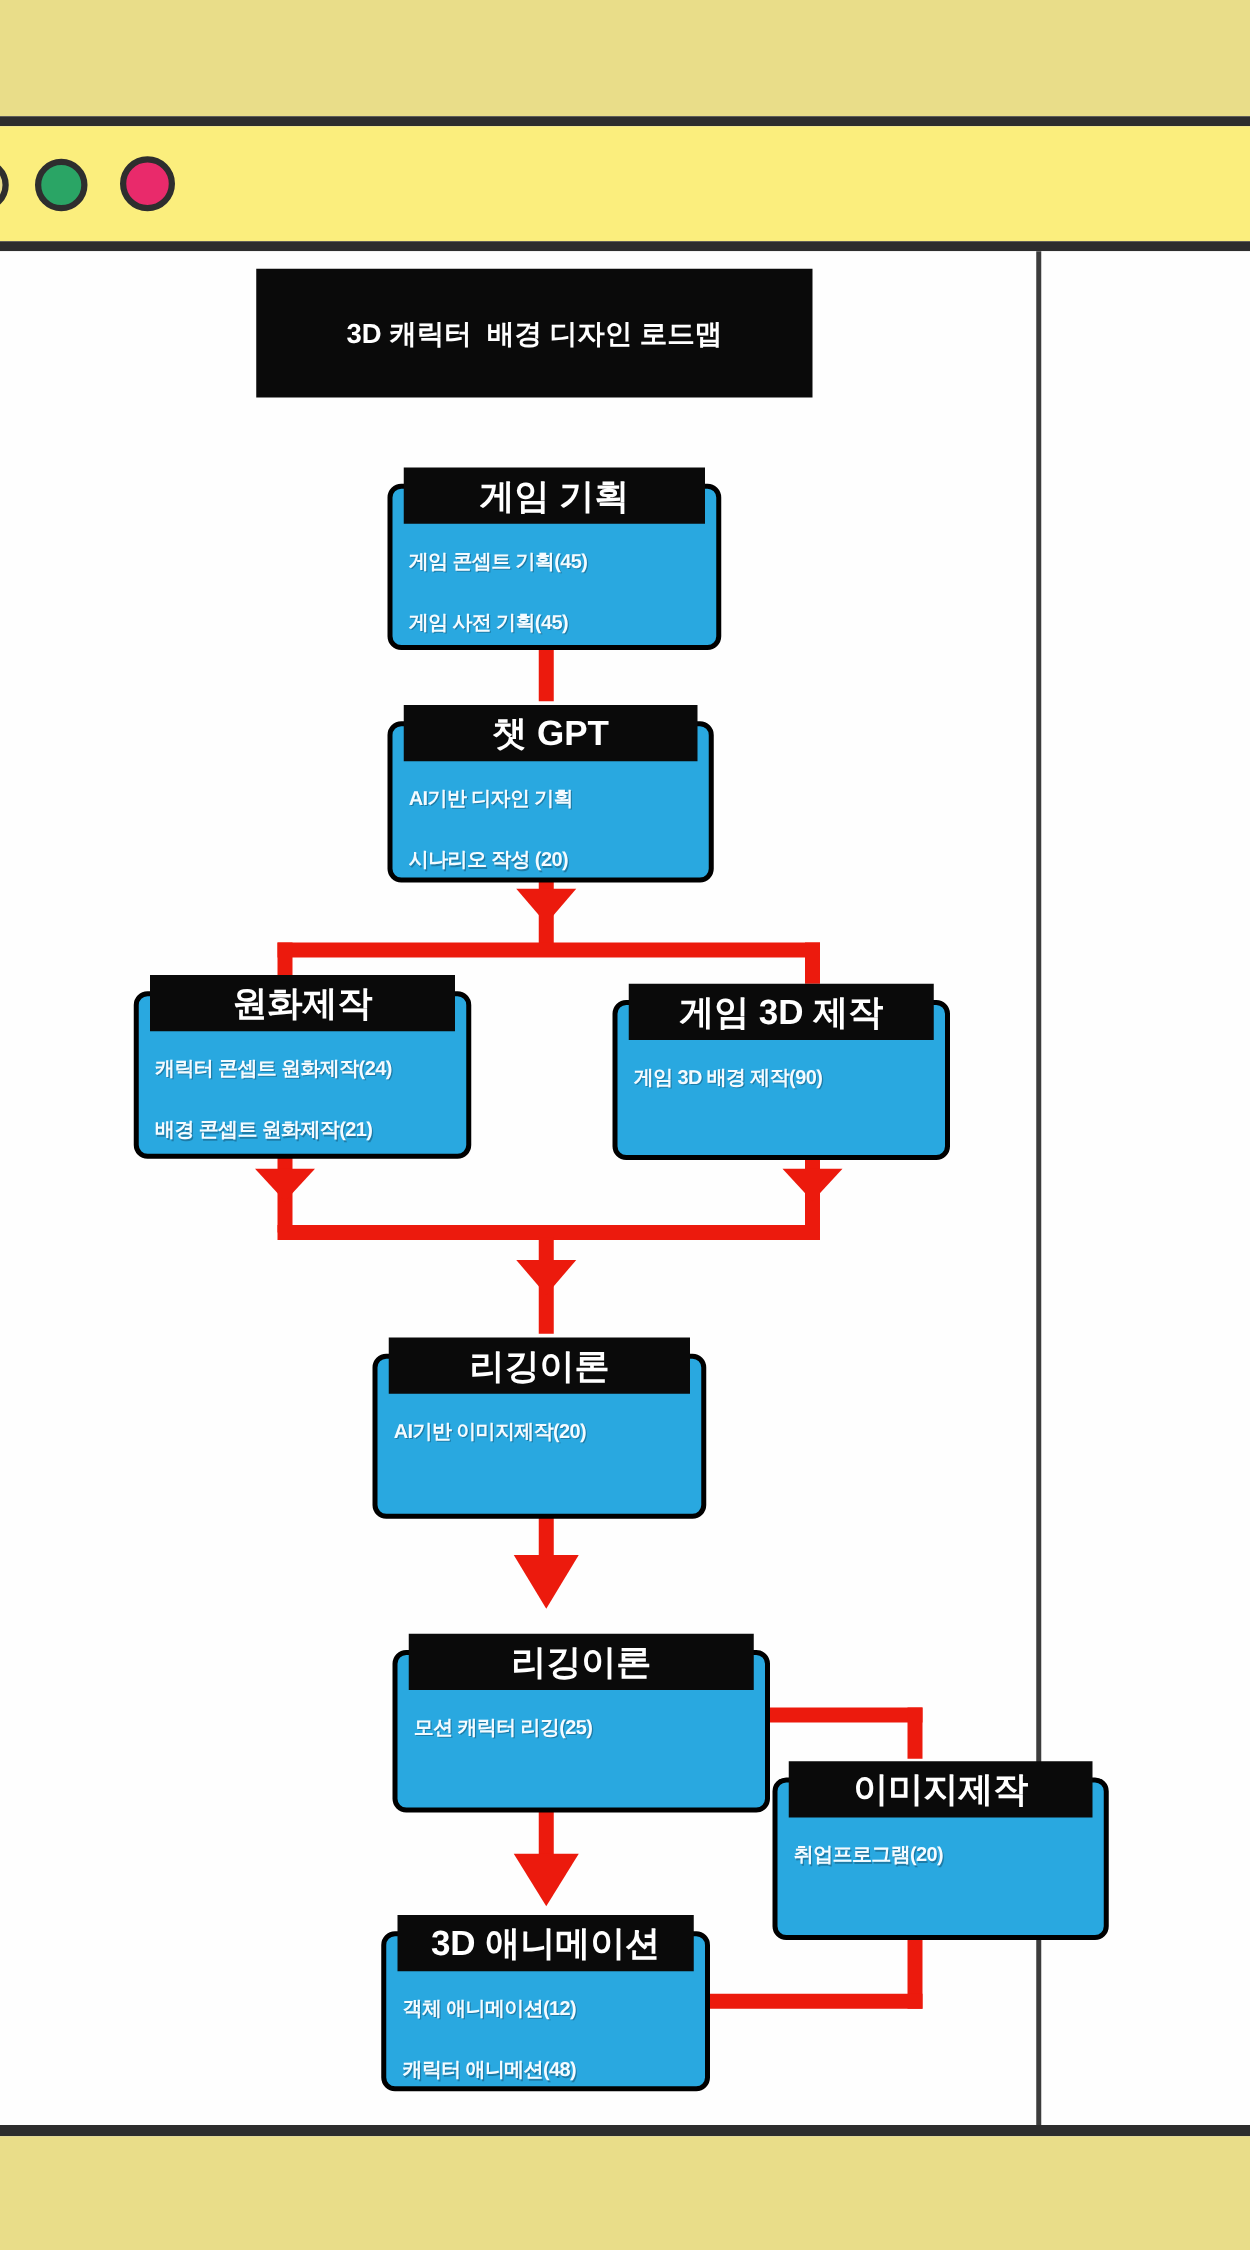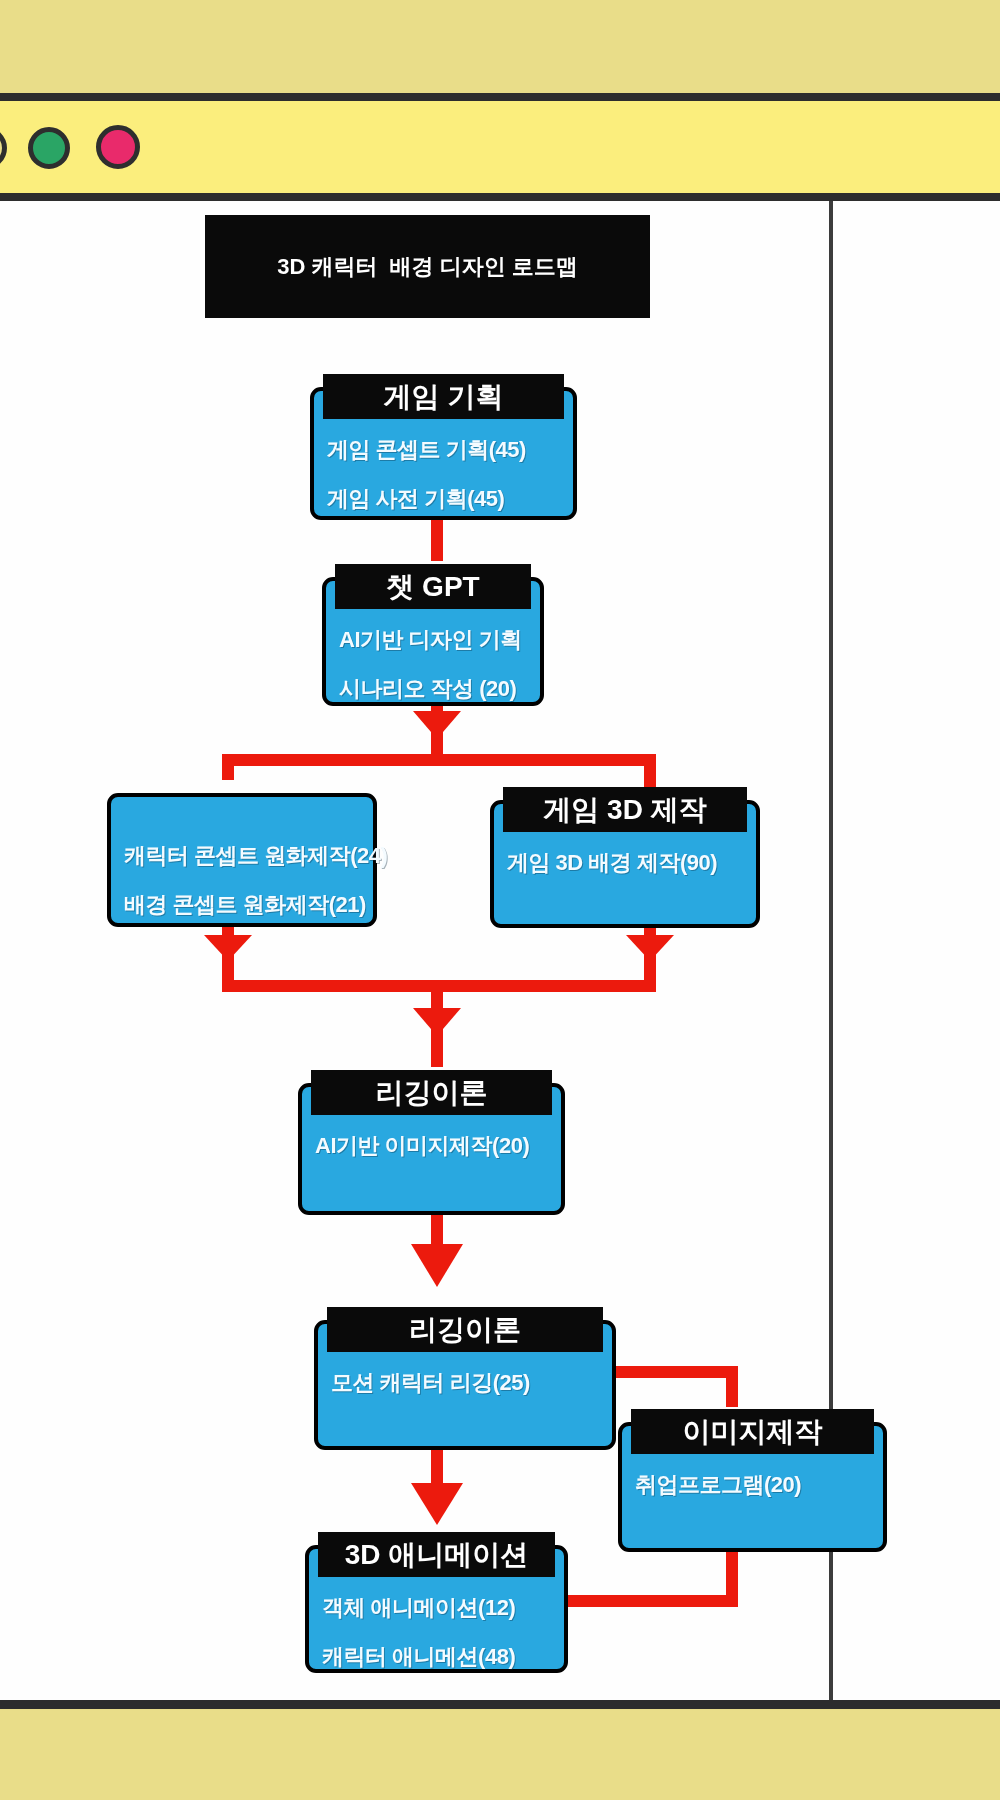--- a/index.html
+++ b/index.html
@@ -35,21 +35,21 @@
     border:4px solid #000000;border-radius:11px;box-sizing:border-box;
   }
   .node-header{
     position:absolute;top:-17px;left:9px;right:9px;height:45px;
     background:var(--hdr-black);color:#ffffff;
     display:flex;align-items:center;justify-content:center;
     font-size:28px;font-weight:bold;white-space:nowrap;letter-spacing:0px;
   }
   .node-body{position:absolute;top:34px;left:13px;right:4px;}
   .node-line{
-    font-size:22px;font-weight:bold;color:#f4fbff;line-height:49px;
+    font-size:16px;font-weight:bold;color:#f4fbff;line-height:49px;
     white-space:nowrap;letter-spacing:-0.5px;
     text-shadow:1px 1px 0 rgba(10,40,60,0.35);
   }
   
   #connectors{position:absolute;left:0;top:0;pointer-events:none;}
 </style>
 </head>
 <body>
 
 <div id="stage">
@@ -104,28 +104,29 @@
   </svg>
 
   <div id="nodes-layer">
       <div class="node" style="left: 310px; top: 387px; width: 267px; height: 133px;">
       <div class="node-header">게임 기획</div>
       <div class="node-body">
           <div class="node-line">게임 콘셉트 기획(45)</div>
           <div class="node-line">게임 사전 기획(45)</div>
         </div>
     </div>
-      <div class="node" style="left: 310px; top: 577px; width: 222px; height: 129px; margin-left: 12px;">
+      <div class="node" style="left: 310px; top: 577px; width: 261px; height: 129px;">
       <div class="node-header">챗 GPT</div>
       <div class="node-body">
           <div class="node-line">AI기반 디자인 기획</div>
           <div class="node-line">시나리오 작성 (20)</div>
         </div>
     </div>
       <div class="node" style="left: 107px; top: 793px; width: 270px; height: 134px;">
+      <div class="node-header">원화제작</div>
       <div class="node-body">
           <div class="node-line">캐릭터 콘셉트 원화제작(24)</div>
           <div class="node-line">배경 콘셉트 원화제작(21)</div>
         </div>
     </div>
       <div class="node" style="left: 490px; top: 800px; width: 270px; height: 128px;">
       <div class="node-header">게임 3D 제작</div>
       <div class="node-body">
           <div class="node-line">게임 3D 배경 제작(90)</div>
         </div>

